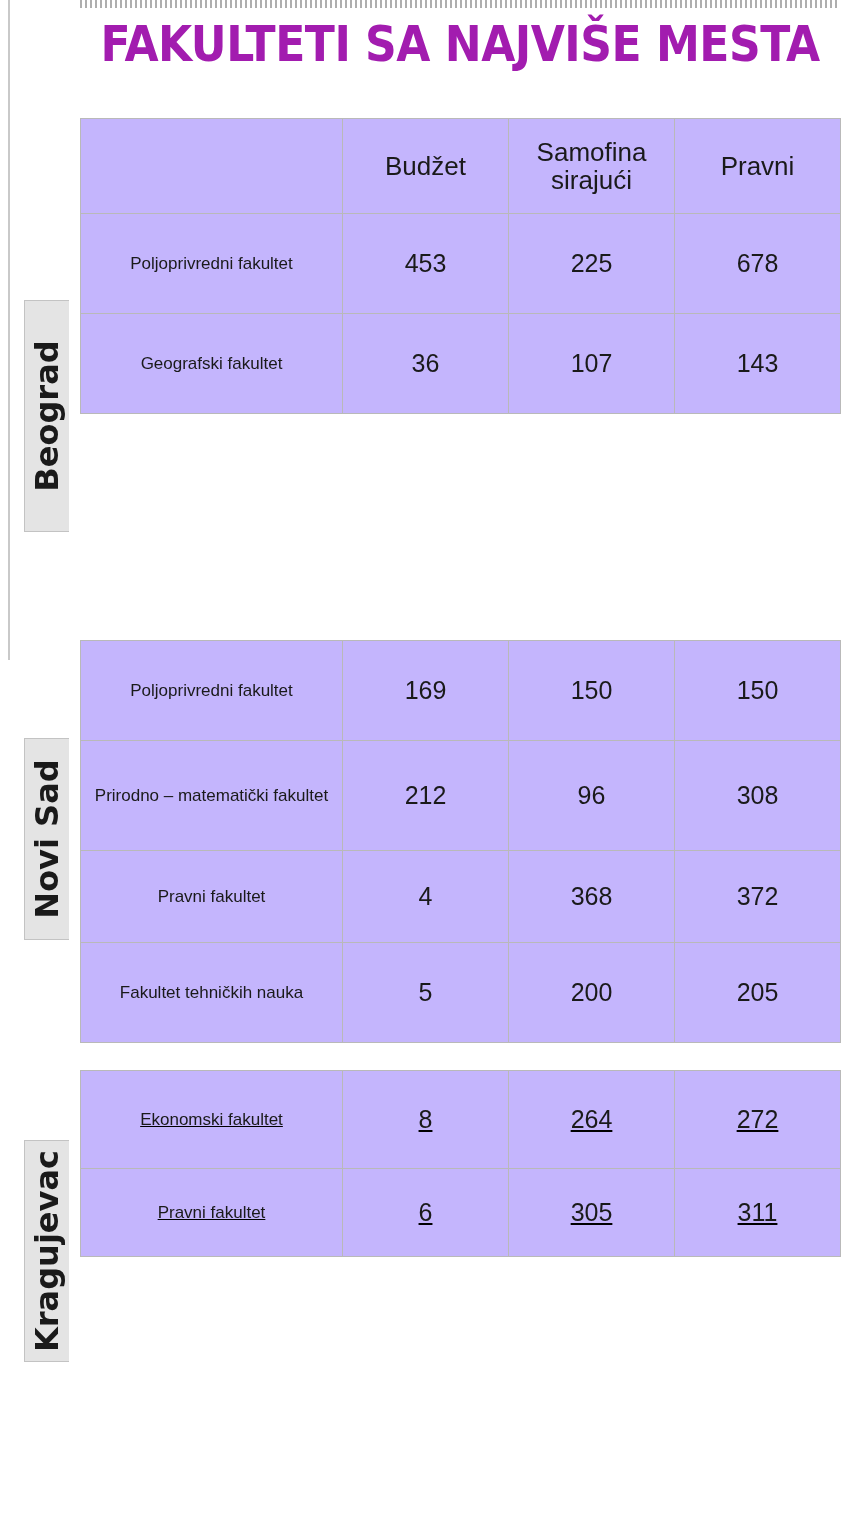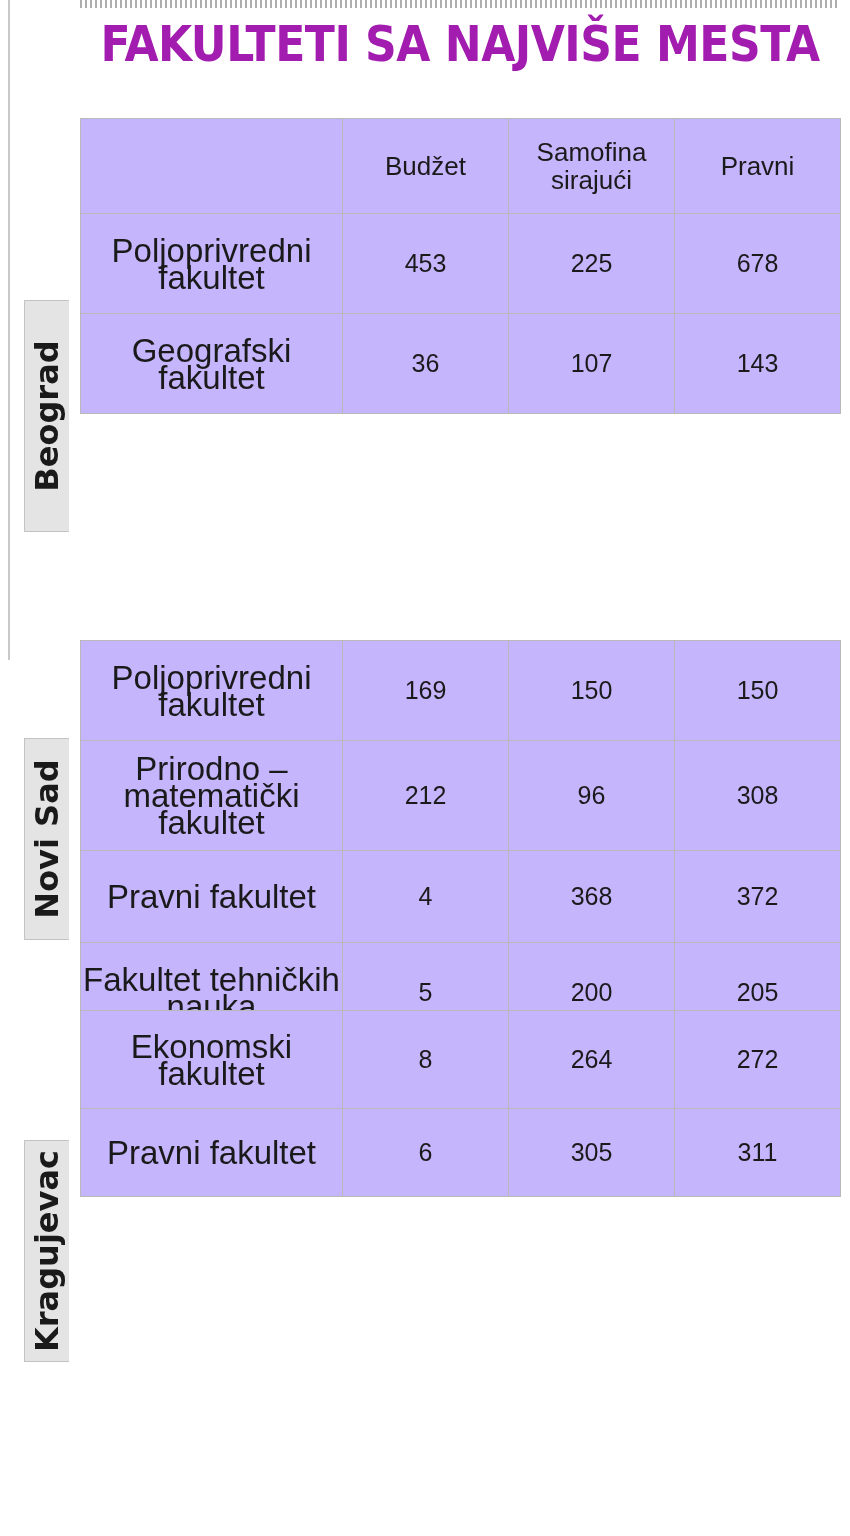--- a/index.html
+++ b/index.html
@@ -70,21 +70,21 @@
     font-size: 25px;
     text-align: center;
     vertical-align: middle;
     padding: 4px 2px;
     font-weight: normal;
     line-height: 27px;
     margin-left: 34px;
   }
   table.grid td.name {
     width: 262px;
-    font-size: 33px;
+    font-size: 17px;
     line-height: 27px;
   }
   table.grid td.num {
     width: 166px;
   }
   table.grid th {
     font-size: 26px;
     line-height: 28px;
     height: 86px;
   }
@@ -193,21 +193,21 @@
         <td class="num">200</td>
         <td class="num">205</td>
       </tr>
     </tbody>
       </table>
   </div>
 
   <div class="vlabel" style="left:24px; top:1140px; height:220px;">
     <span>Kragujevac</span>
   </div>
-  <div class="block" style="top:1010px;">
+  <div class="block" style="top:1070px;text-decoration:underline;">
     <table class="grid">
       <colgroup>
         <col style="width:262px">
           <col style="width:166px">
           <col style="width:166px">
           <col style="width:166px">
       </colgroup>
       <tbody>
           <tr class="row-b" style="height:98px">
         <td class="name">Ekonomski fakultet</td>

